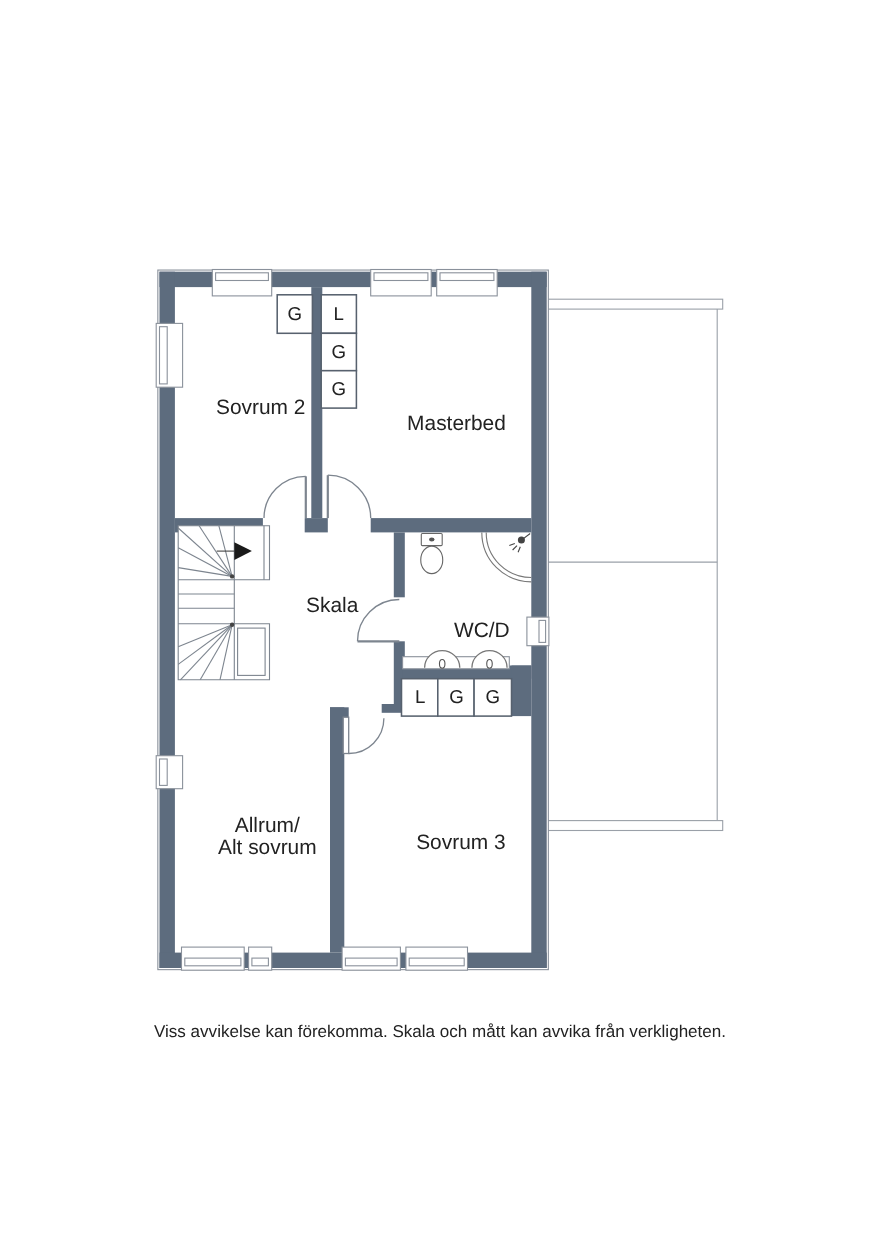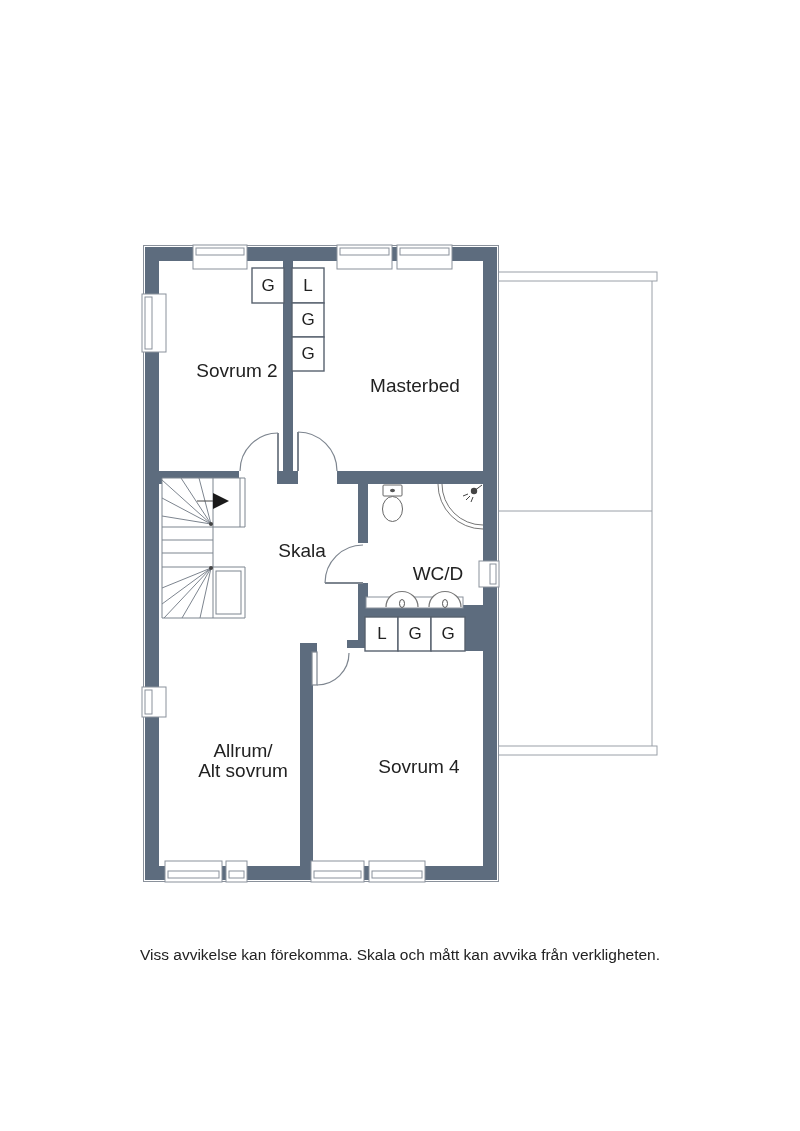--- a/index.html
+++ b/index.html
@@ -36,21 +36,20 @@
     white-space:nowrap;
     color:var(--text);
   }
   .disclaimer{
     position:absolute;
     left:400px;top:930px;
     transform:translateX(-50%);
     font-size:15.5px;
     white-space:nowrap;
     color:var(--text);
-    margin-top:16px;
   }
 </style>
 </head>
 <body>
 
 <div class="canvas">
 
   <svg class="plan-svg" width="800" height="1131" viewBox="0 0 800 1131">
 
     <g fill="#ffffff" stroke="#9aa0a8" stroke-width="1">
@@ -219,21 +218,21 @@
   </svg>
 
   <div class="room-label" style="left:221px;top:371px">Sovrum 2</div>
   <div class="room-label" style="left:399px;top:386px">Masterbed</div>
   <div class="room-label" style="left:286px;top:551px">Skala</div>
   <div class="room-label" style="left:422px;top:574px">WC/D</div>
   <div class="room-label" style="left:227px;top:761px">
     <div>Allrum/</div>
     <div>Alt sovrum</div>
   </div>
-  <div class="room-label" style="left:403px;top:767px">Sovrum 4</div>
+  <div class="room-label" style="left:403px;top:767px">Sovrum 3</div>
 
   <div class="closet-label" style="left:268px;top:286px">G</div>
   <div class="closet-label" style="left:308px;top:286px">L</div>
   <div class="closet-label" style="left:308px;top:320px">G</div>
   <div class="closet-label" style="left:308px;top:354px">G</div>
   <div class="closet-label" style="left:382px;top:634px">L</div>
   <div class="closet-label" style="left:415px;top:634px">G</div>
   <div class="closet-label" style="left:448px;top:634px">G</div>
 
   <div class="disclaimer">Viss avvikelse kan förekomma. Skala och mått kan avvika från verkligheten.</div>

